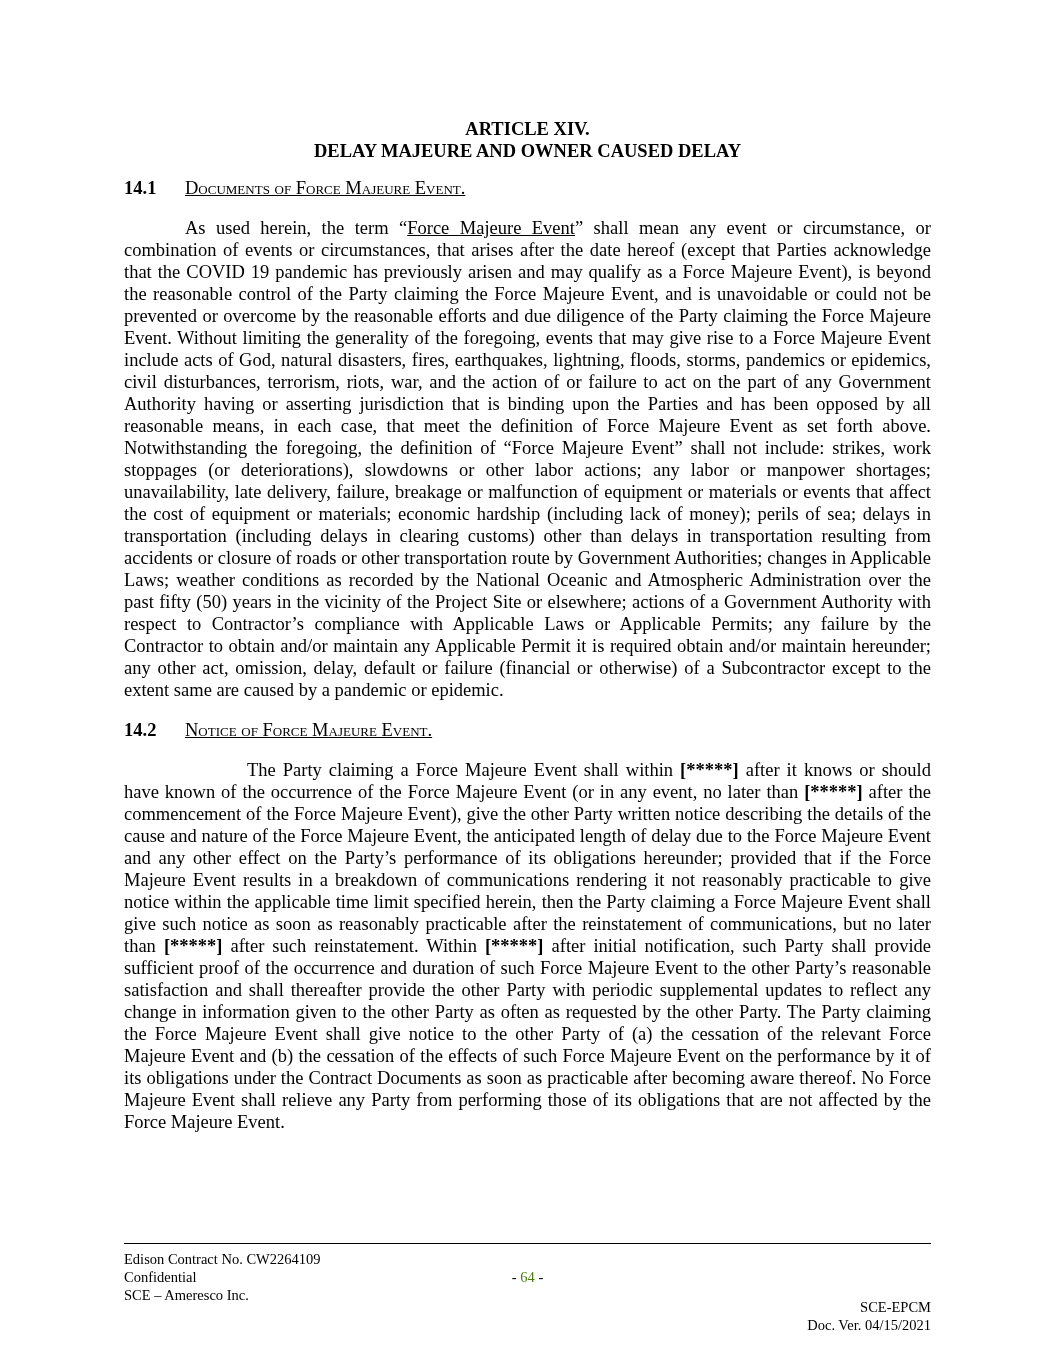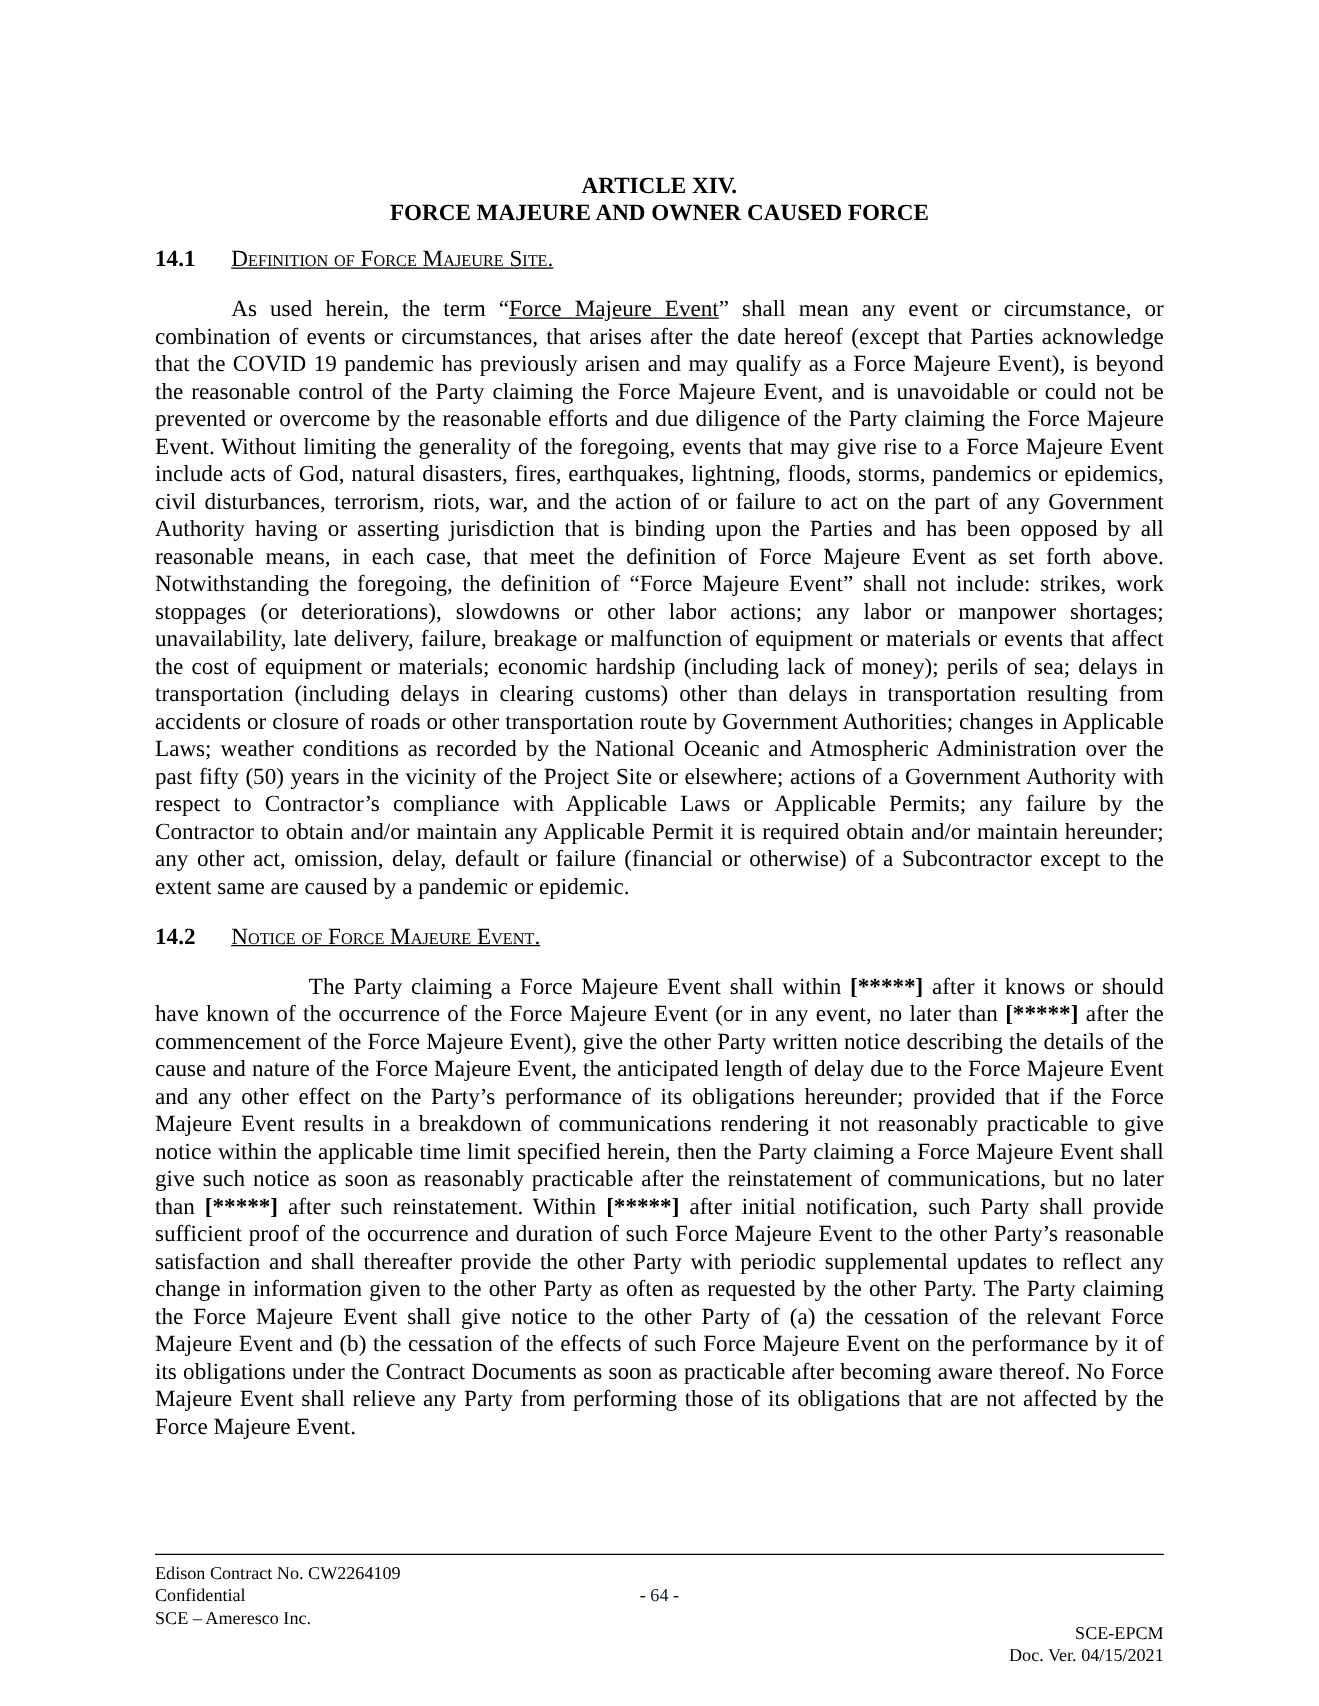--- a/index.html
+++ b/index.html
@@ -13,21 +13,20 @@
     position: relative;
     background: #ffffff;
     color: #000000;
     font-family: "Liberation Serif", serif;
     font-size: 18.5px;
     line-height: 22px;
     overflow: hidden;
   }
   .content {
     padding: 118px 124px 0 124px;
-    margin-top: 20px;
   }
   .title-block {
     text-align: center;
     font-weight: bold;
     margin-bottom: 15px;
   }
   .section-heading {
     margin-bottom: 18px;
   }
   .sec-num {
@@ -69,45 +68,45 @@
   .footer-right { text-align: right; margin-top: 48px; }
 </style>
 </head>
 <body>
 
 <div class="page">
   <div class="content">
 
     <div class="title-block">
       <div>ARTICLE XIV.</div>
-      <div>FORCE MAJEURE AND OWNER CAUSED FORCE</div>
+      <div>DELAY MAJEURE AND OWNER CAUSED DELAY</div>
     </div>
 
     <div class="section-heading">
-      <span class="sec-num">14.1</span><span class="sec-title">Definition of Force Majeure Site.</span>
+      <span class="sec-num">14.1</span><span class="sec-title">Documents of Force Majeure Event.</span>
     </div>
     <p class="body-para indent-half"><span class="seg-normal">As used herein, the term “</span><span class="seg-underline">Force Majeure Event</span><span class="seg-normal">” shall mean any event or circumstance, or combination of events or circumstances, that arises after the date hereof (except that Parties acknowledge that the COVID 19 pandemic has previously arisen and may qualify as a Force Majeure Event), is beyond the reasonable control of the Party claiming the Force Majeure Event, and is unavoidable or could not be prevented or overcome by the reasonable efforts and due diligence of the Party claiming the Force Majeure Event.  Without limiting the generality of the foregoing, events that may give rise to a Force Majeure Event include acts of God, natural disasters, fires, earthquakes, lightning, floods, storms, pandemics or epidemics, civil disturbances, terrorism, riots, war, and the action of or failure to act on the part of any Government Authority having or asserting jurisdiction that is binding upon the Parties and has been opposed by all reasonable means, in each case, that meet the definition of Force Majeure Event as set forth above.  Notwithstanding the foregoing, the definition of “Force Majeure Event” shall not include: strikes, work stoppages (or deteriorations), slowdowns or other labor actions; any labor or manpower shortages; unavailability, late delivery, failure, breakage or malfunction of equipment or materials or events that affect the cost of equipment or materials; economic hardship (including lack of money); perils of sea; delays in transportation (including delays in clearing customs) other than delays in transportation resulting from accidents or closure of roads or other transportation route by Government Authorities; changes in Applicable Laws; weather conditions as recorded by the National Oceanic and Atmospheric Administration over the past fifty (50) years in the vicinity of the Project Site or elsewhere; actions of a Government Authority with respect to Contractor’s compliance with Applicable Laws or Applicable Permits; any failure by the Contractor to obtain and/or maintain any Applicable Permit it is required obtain and/or maintain hereunder; any other act, omission, delay, default or failure (financial or otherwise) of a Subcontractor except to the extent same are caused by a pandemic or epidemic.</span></p>
 
     <div class="section-heading">
       <span class="sec-num">14.2</span><span class="sec-title">Notice of Force Majeure Event.</span>
     </div>
     <p class="body-para indent-full"><span class="seg-normal">The Party claiming a Force Majeure Event shall within </span><span class="seg-bold">[*****]</span><span class="seg-normal"> after it knows or should have known of the occurrence of the Force Majeure Event (or in any event, no later than </span><span class="seg-bold">[*****]</span><span class="seg-normal"> after the commencement of the Force Majeure Event), give the other Party written notice describing the details of the cause and nature of the Force Majeure Event, the anticipated length of delay due to the Force Majeure Event and any other effect on the Party’s performance of its obligations hereunder; provided that if the Force Majeure Event results in a breakdown of communications rendering it not reasonably practicable to give notice within the applicable time limit specified herein, then the Party claiming a Force Majeure Event shall give such notice as soon as reasonably practicable after the reinstatement of communications, but no later than </span><span class="seg-bold">[*****]</span><span class="seg-normal"> after such reinstatement.  Within </span><span class="seg-bold">[*****]</span><span class="seg-normal"> after initial notification, such Party shall provide sufficient proof of the occurrence and duration of such Force Majeure Event to the other Party’s reasonable satisfaction and shall thereafter provide the other Party with periodic supplemental updates to reflect any change in information given to the other Party as often as requested by the other Party.  The Party claiming the Force Majeure Event shall give notice to the other Party of (a) the cessation of the relevant Force Majeure Event and (b) the cessation of the effects of such Force Majeure Event on the performance by it of its obligations under the Contract Documents as soon as practicable after becoming aware thereof.  No Force Majeure Event shall relieve any Party from performing those of its obligations that are not affected by the Force Majeure Event.</span></p>
 
   </div>
 
   <div class="page-footer">
     <div class="footer-divider"></div>
     <div class="footer-grid">
       <div class="footer-left">
         <div>Edison Contract No. CW2264109</div>
         <div>Confidential</div>
         <div>SCE – Ameresco Inc.</div>
       </div>
       <div class="footer-center">
-        <span>- </span><span style="color: #0f172a; text-align: right;">64</span><span> -</span>
+        <span>- </span><span style="color: #4d7c0f; text-align: right;">64</span><span> -</span>
       </div>
       <div class="footer-right">
         <div>SCE-EPCM</div>
         <div>Doc. Ver. 04/15/2021</div>
       </div>
     </div>
   </div>
 </div>
 
 </body></html>

